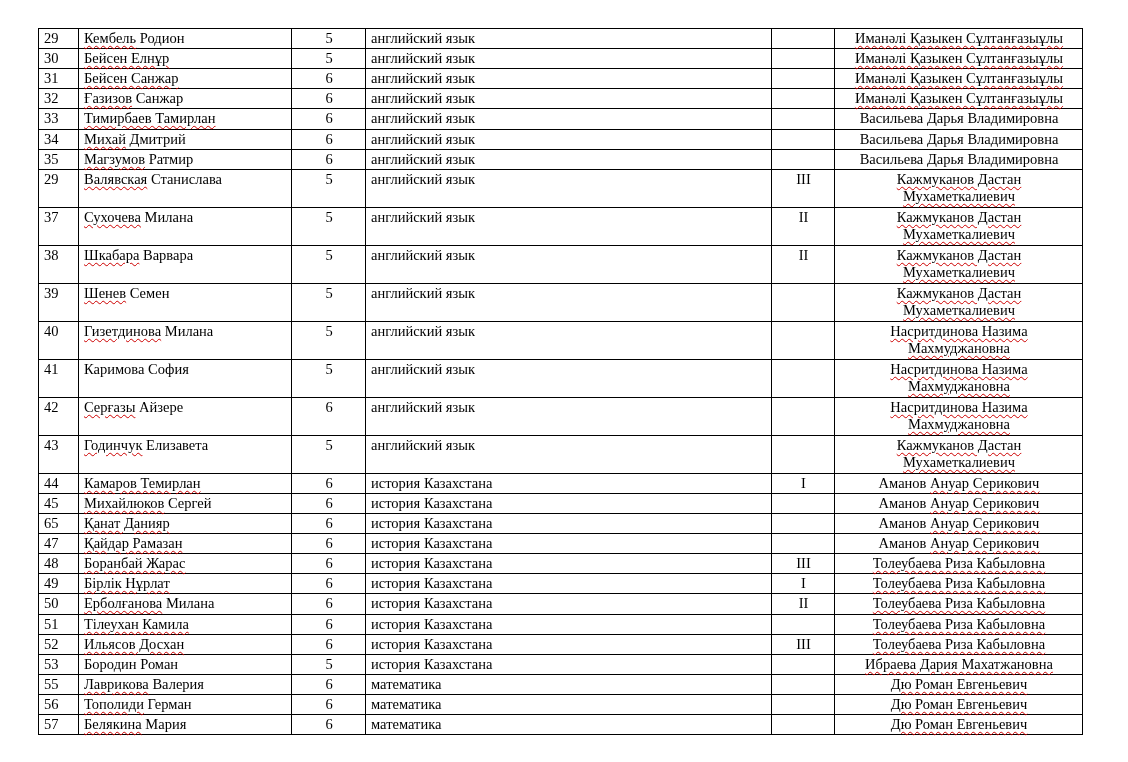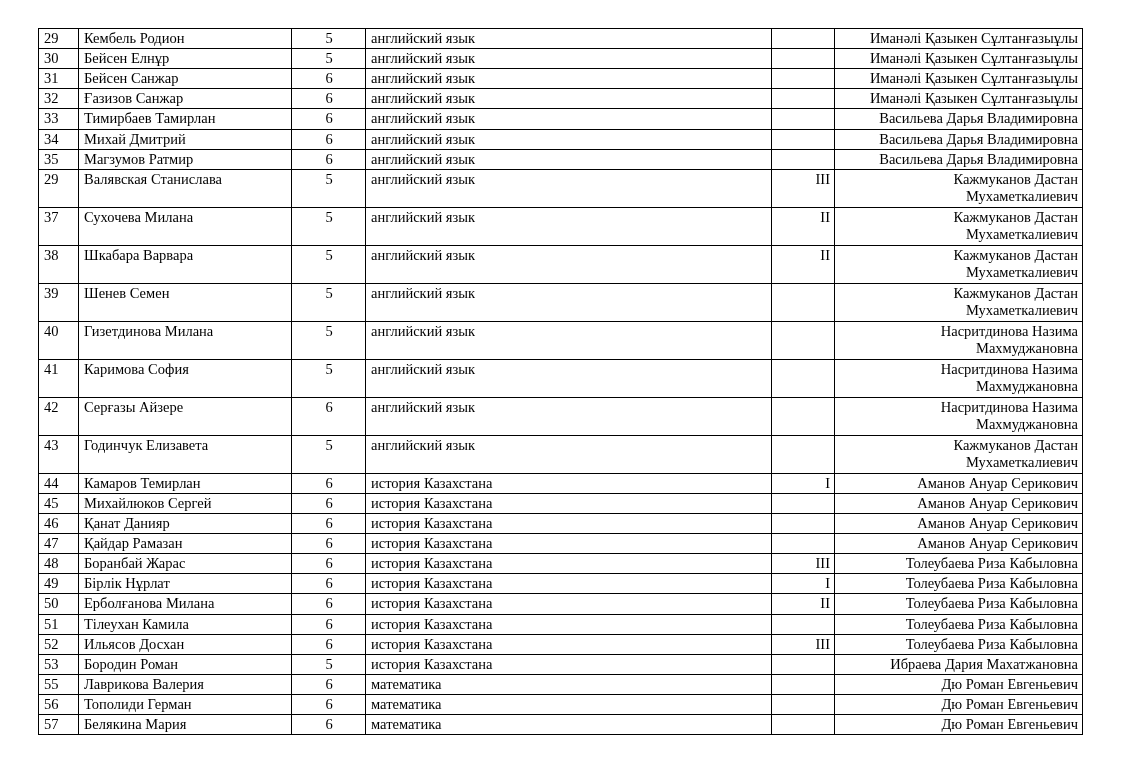--- a/index.html
+++ b/index.html
@@ -42,25 +42,26 @@
   col.c-name  { width: 213px; }
   col.c-grade { width: 74px; }
   col.c-subj  { width: 406px; }
   col.c-place { width: 63px; }
   col.c-teach { width: 248px; }
 
   td.num    { text-align: left; padding-left: 6px; }
   td.name   { text-align: left; }
   td.grade  { text-align: center; }
   td.subj   { text-align: left; padding-left: 7px; }
-  td.place  { text-align: right; }
-  td.teach  { text-align: right; padding-left: 7px; }
+  td.place  { text-align: center; }
+  td.teach  { text-align: center; padding-left: 7px; }
 
   
   .sq {
+    text-decoration: underline;
     text-decoration-style: wavy;
     text-decoration-color: #cc0000;
     text-decoration-thickness: 1px;
     text-underline-offset: 2px;
   }
   .two-line {
     height: 38px;
   }
   .teach-wrap {
     display: block;
@@ -245,21 +246,21 @@
           <td class="num">45</td>
           <td class="name"> <span class="sq">Михайлюков</span> Сергей</td>
           <td class="grade">6</td>
           <td class="subj">история Казахстана</td>
           <td class="place"></td>
           <td class="teach">
             <span class="teach-wrap">Аманов <span class="sq">Ануар Серикович</span></span>
           </td>
         </tr>
         <tr>
-          <td class="num">46</td>
+          <td class="num">65</td>
           <td class="name"><span class="sq">Қанат Данияр</span></td>
           <td class="grade">6</td>
           <td class="subj">история Казахстана</td>
           <td class="place"></td>
           <td class="teach">
             <span class="teach-wrap">Аманов <span class="sq">Ануар Серикович</span></span>
           </td>
         </tr>
         <tr>
           <td class="num">47</td>

